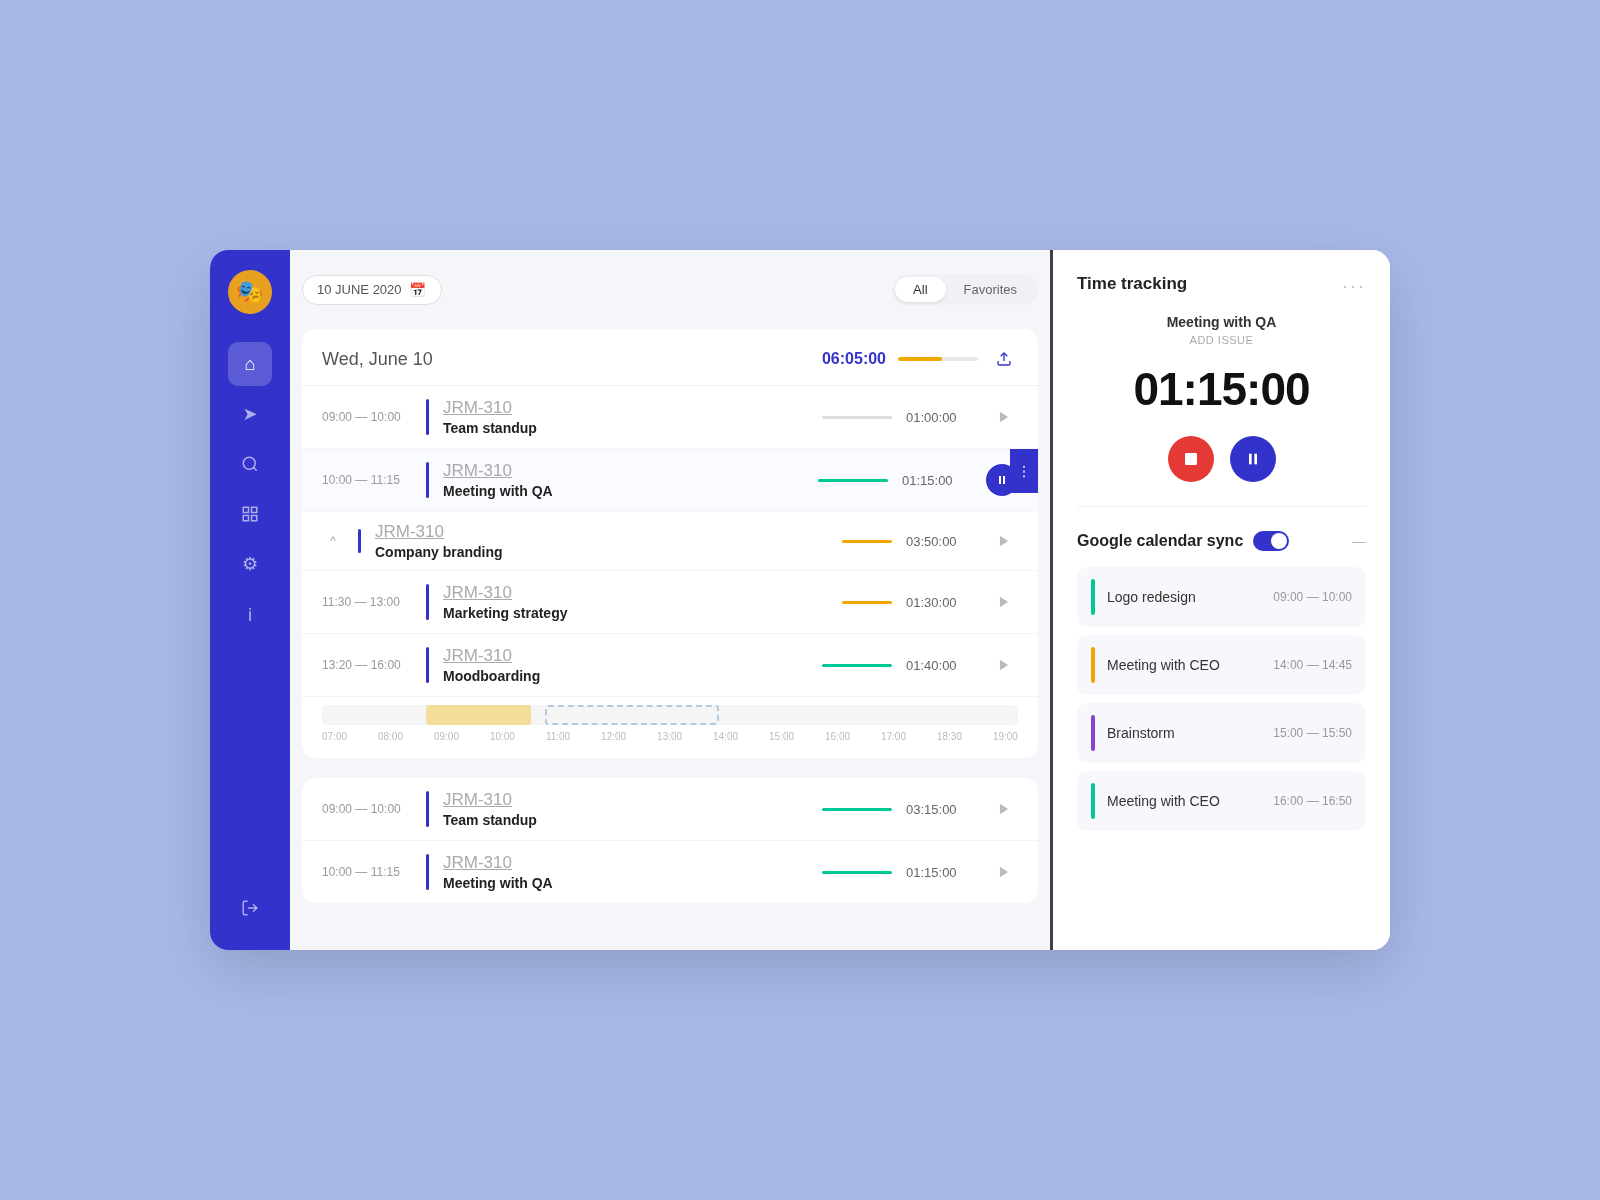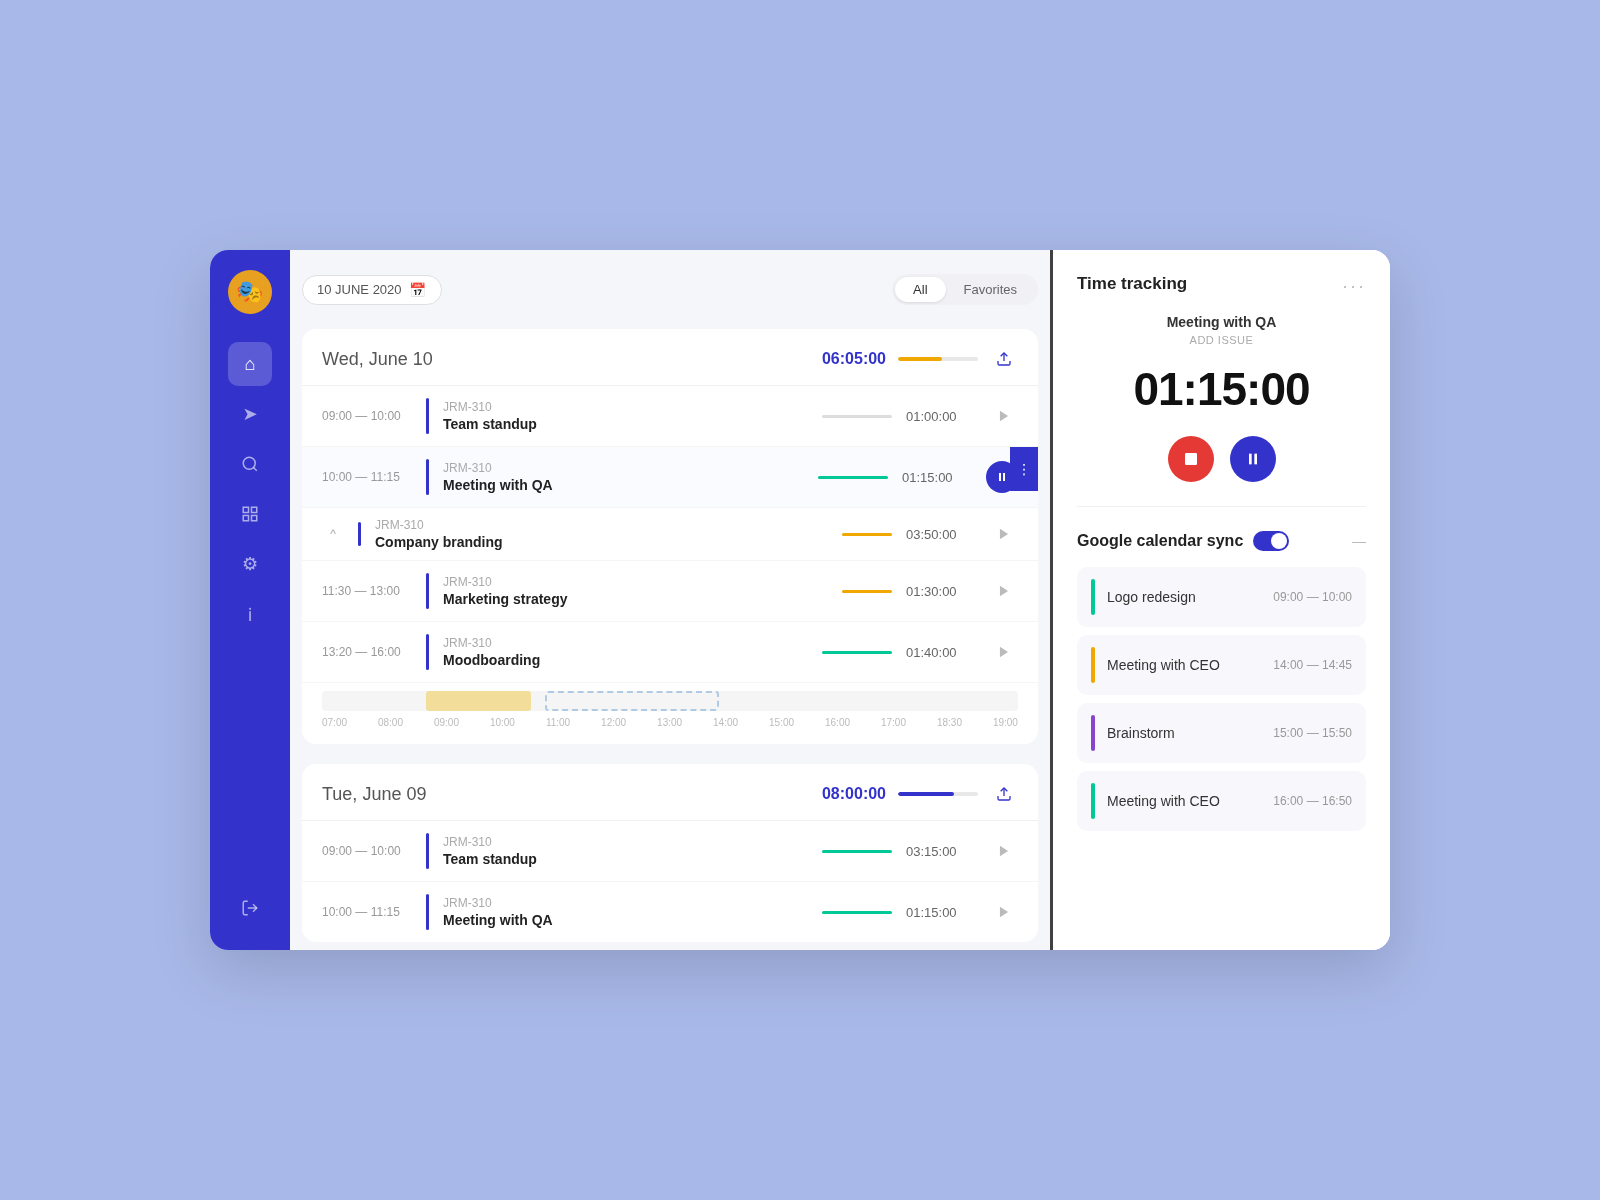--- a/index.html
+++ b/index.html
@@ -188,23 +188,24 @@
     .entry-left-border {
       width: 3px;
       height: 36px;
       border-radius: 2px;
       flex-shrink: 0;
     }
     .entry-info {
       flex: 1;
     }
     .entry-issue {
-      font-size: 12px;
+      font-size: 17px;
       color: #aaa;
       margin-bottom: 2px;
+      text-decoration: underline;
     }
     .entry-name {
       font-size: 14px;
       font-weight: 600;
       color: #222;
     }
     .entry-bar {
       width: 70px;
       height: 3px;
       border-radius: 2px;
@@ -615,38 +616,20 @@
           <span>15:00</span>
           <span>16:00</span>
           <span>17:00</span>
           <span>18:30</span>
           <span>19:00</span>
         </div>
       </div>
     </div>
 
     <div class="day-section">
-      <div class="day-header">
-        <div class="day-title">
-          <span>Tue,</span>&nbsp;<span>June 09</span>
-        </div>
-        <div class="day-total">
-          <span class="day-total-time">08:00:00</span>
-          <div class="progress-bar-wrap">
-            <div class="progress-bar-fill" style="width: 70%;background:#3333cc;"></div>
-          </div>
-          <div class="upload-icon-btn">
-            <svg width="16" height="16" viewBox="0 0 24 24" fill="none" stroke="currentColor" stroke-width="2">
-                <path d="M21 15v4a2 2 0 01-2 2H5a2 2 0 01-2-2v-4"></path>
-                <polyline points="17 8 12 3 7 8"></polyline>
-                <line x1="12" y1="3" x2="12" y2="15"></line>
-              </svg>
-          </div>
-        </div>
-      </div>
 
       <div class="time-entry">
         <div class="time-range">09:00 — 10:00</div>
         <div class="entry-left-border" style="background:#3333cc;"></div>
         <div class="entry-info">
           <div class="entry-issue">JRM-310</div>
           <div class="entry-name">Team standup</div>
         </div>
         <div class="entry-bar" style="background:#00c896;"></div>
         <div class="entry-duration">03:15:00</div>

